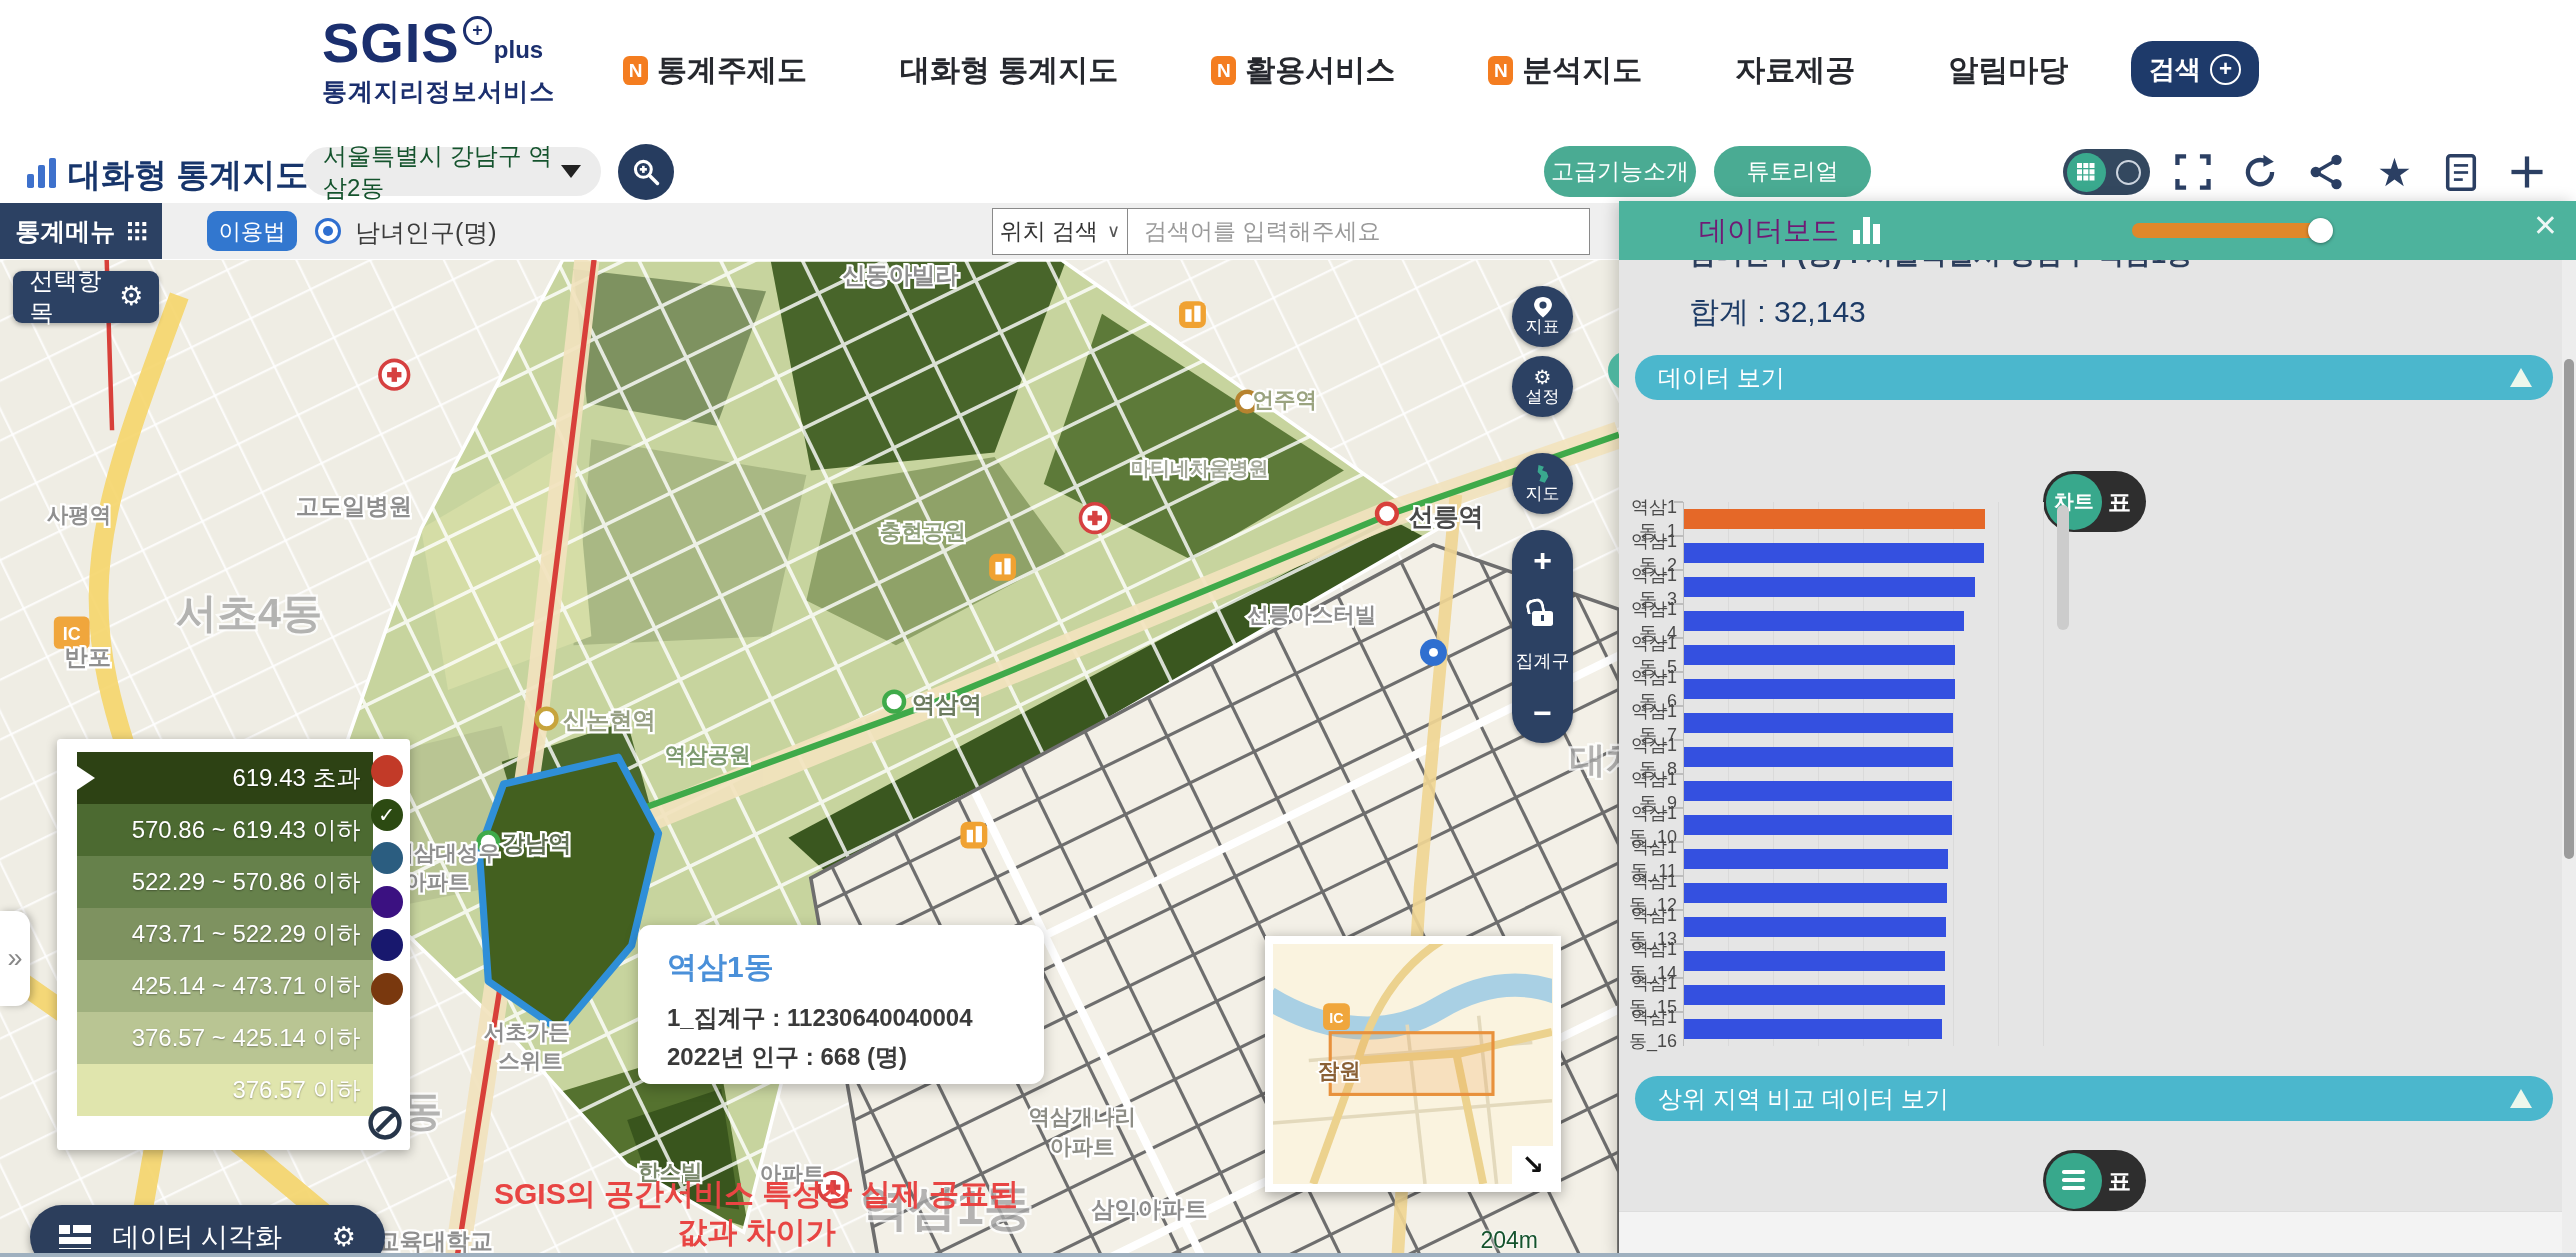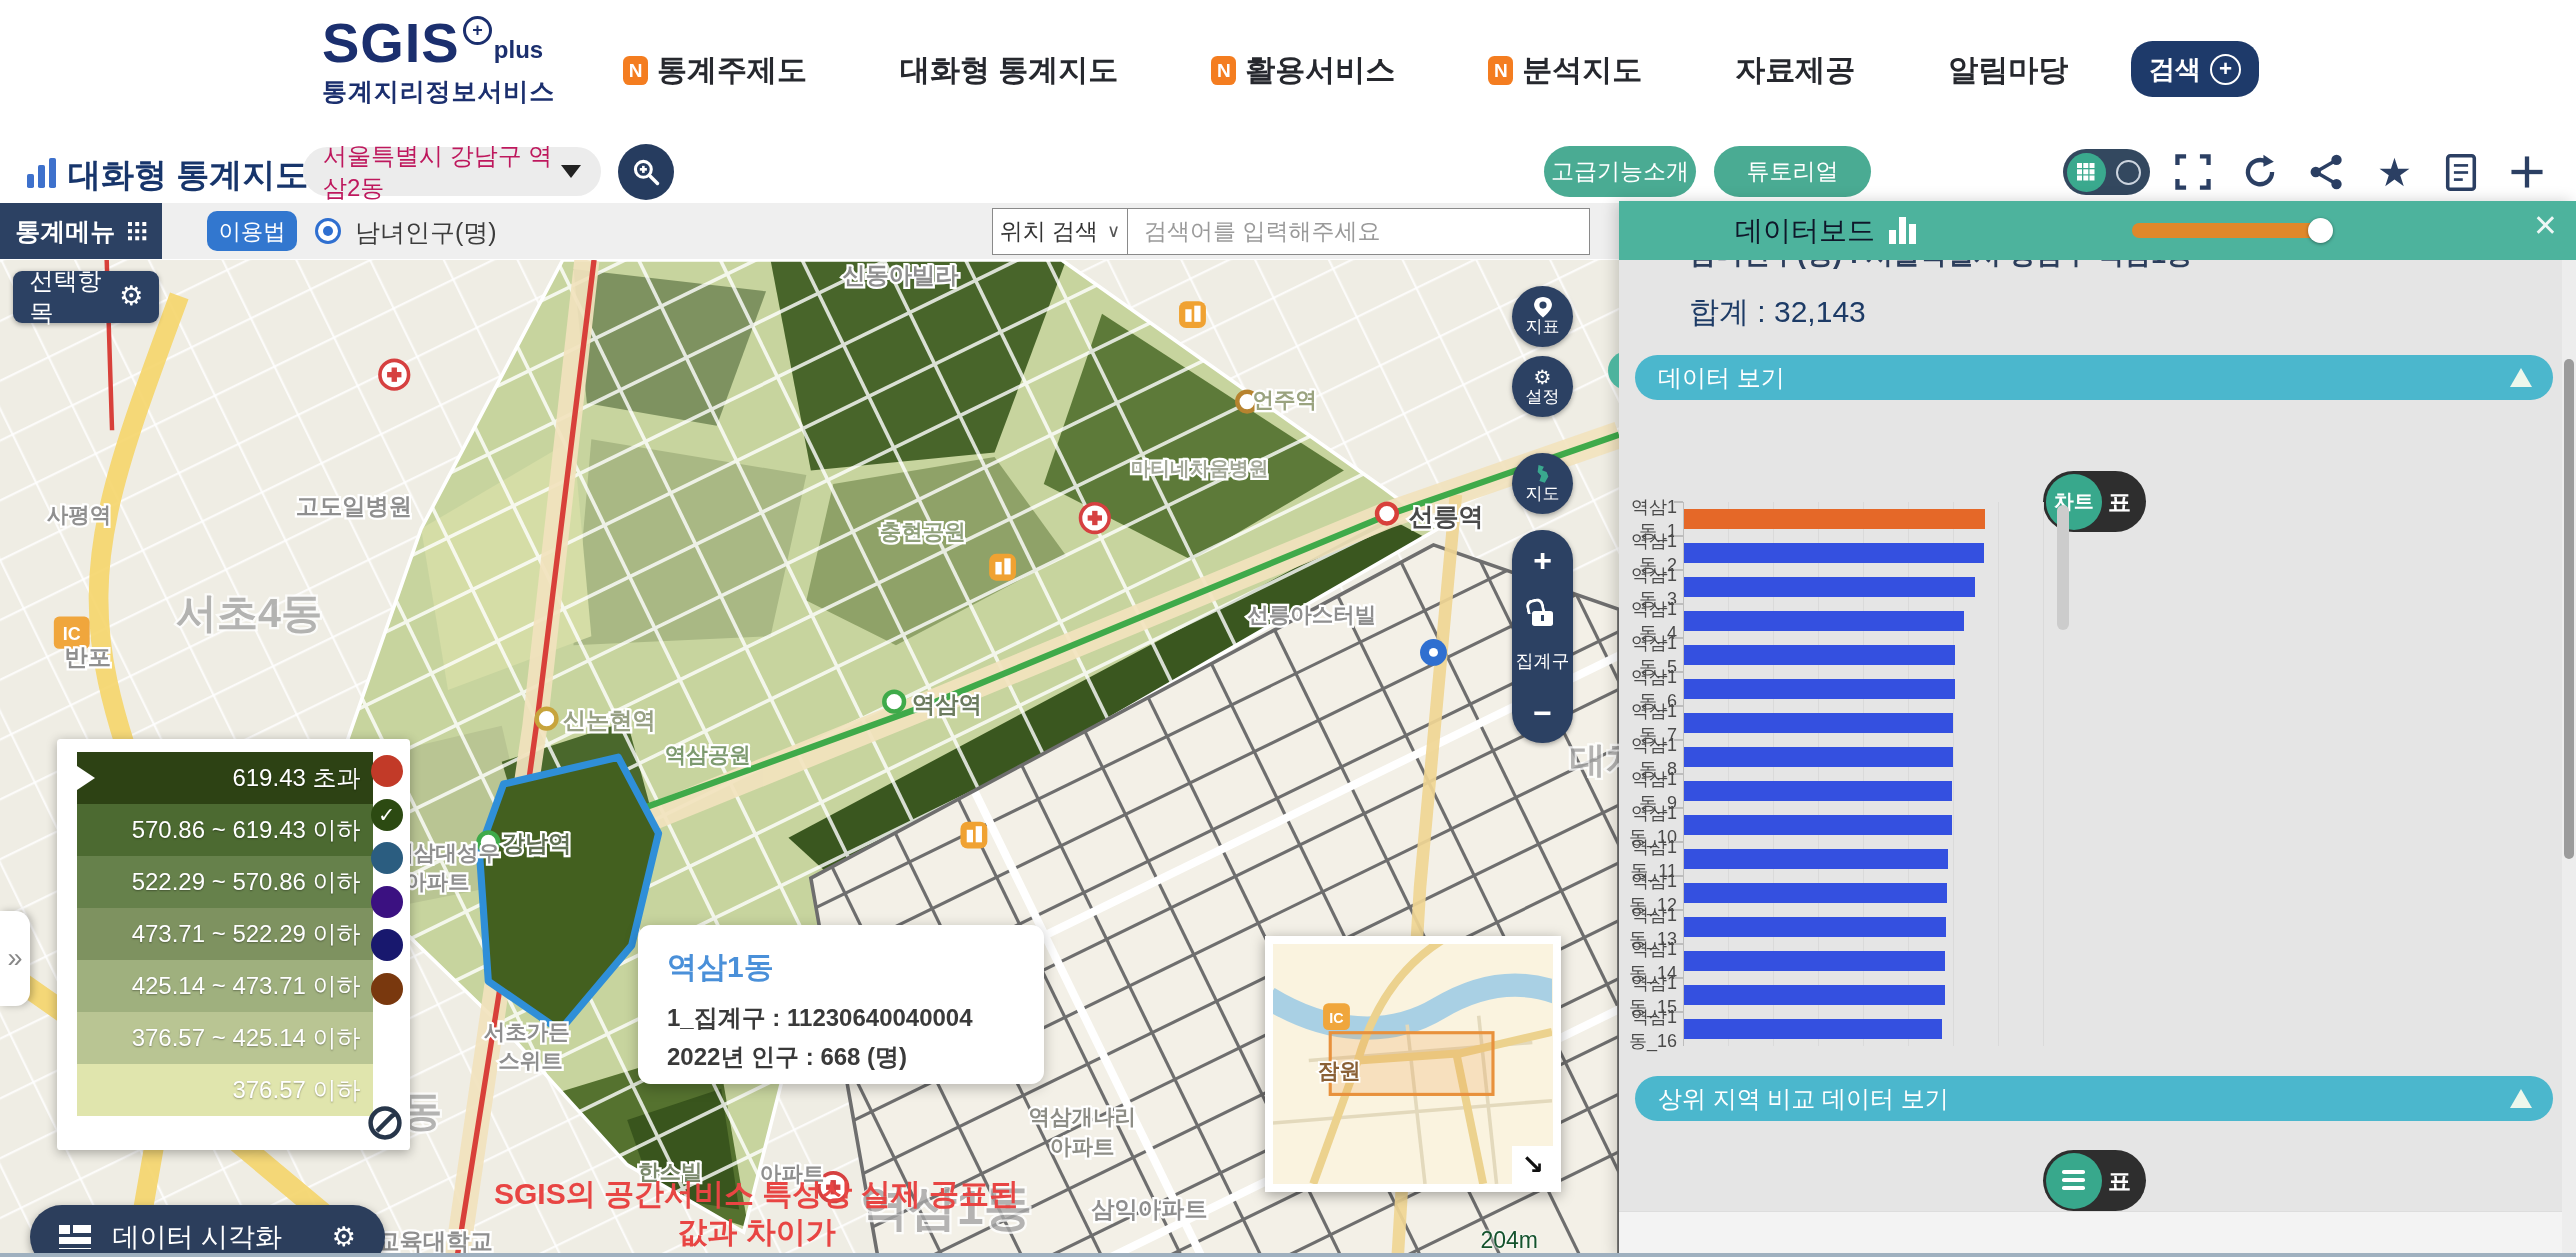--- a/index.html
+++ b/index.html
@@ -27,21 +27,21 @@
   
   .row2{position:absolute;left:0;top:140px;width:2576px;height:64px;background:#fff;border-bottom:0.9px solid #dcdcdc;}
   .bars-icon{position:absolute;left:27px;top:18px;width:30px;height:30px;}
   .bars-icon i{position:absolute;bottom:0;width:7.2px;background:#3e71cc;border-radius:1.8px;}
   .bars-icon i:nth-child(1){left:0;height:14.3px;}
   .bars-icon i:nth-child(2){left:10.7px;height:23px;}
   .bars-icon i:nth-child(3){left:21.5px;height:30px;}
   .page-title{position:absolute;left:68px;top:12.5px;font-size:33px;font-weight:bold;color:#17356b;}
   .region-pill{position:absolute;left:303px;top:7.2px;width:298px;height:49px;background:#ececec;border-radius:25px;
                display:flex;align-items:center;justify-content:space-between;padding:0 20px;box-sizing:border-box;
-               font-size:24px;color:#be185d;cursor:pointer;}
+               font-size:24px;color:#14532d;cursor:pointer;}
   .tri-down{width:0;height:0;border-left:10px solid transparent;border-right:10px solid transparent;border-top:13.4px solid #222;}
   .mag-btn{position:absolute;left:618px;top:3.6px;width:56px;height:56px;border-radius:50%;background:#263c5f;
            display:flex;align-items:center;justify-content:center;cursor:pointer;}
   .green-btn{position:absolute;top:6.3px;height:51px;border-radius:26px;background:#4aab93;color:#fff;font-size:23px;
              display:flex;align-items:center;justify-content:center;cursor:pointer;}
   .adv-btn{left:1544px;width:152px;}
   .tut-btn{left:1714px;width:157px;}
   .view-toggle{position:absolute;left:2063px;top:9px;width:87px;height:46px;border-radius:23px;background:#33485f;cursor:pointer;}
   .vt-grid{position:absolute;left:3.6px;top:3.6px;width:39px;height:39px;border-radius:50%;background:#3aa98e;}
   .dot9{position:absolute;left:10.7px;top:10.7px;width:4.5px;height:4.5px;background:#fff;
@@ -133,21 +133,21 @@
   .scalebar{position:absolute;left:1431px;top:923px;width:107px;text-align:right;}
   .scale-text{font-size:23px;color:#14532d;text-shadow:0 0 2.7px #fff,0 0 2.7px #fff;margin-top:44px;}
   .scale-rule{width:93px;height:10.7px;border-left:2.7px solid #333;border-right:2.7px solid #333;border-bottom:2.7px solid #333;
               margin-left:auto;margin-top:1.8px;}
 
   
   .db{position:absolute;left:1619px;top:201px;width:957px;height:1057px;background:#fff;z-index:40;
       box-shadow:-4.5px 0 14.3px rgba(0,0,0,.18);}
   .db-tab{position:absolute;left:-10.7px;top:150px;width:39px;height:39px;border-radius:50%;background:#4db39d;z-index:1;}
   .db-header{position:absolute;left:0;top:0;width:100%;height:59px;background:#4db39d;z-index:3;display:flex;align-items:center;}
-  .db-title{margin-left:116px;color:#0f172a;font-size:28px;}
+  .db-title{margin-left:80px;color:#701a75;font-size:28px;}
   .db-chart-ic{width:27px;height:27px;position:relative;margin-left:14.3px;}
   .db-chart-ic i{position:absolute;bottom:0;width:6.3px;background:#fff;}
   .db-chart-ic i:nth-child(1){left:0;height:14.3px;}
   .db-chart-ic i:nth-child(2){left:10px;height:27px;}
   .db-chart-ic i:nth-child(3){left:20px;height:20px;}
   .db-slider{position:absolute;left:513px;top:22.4px;width:197px;height:14.3px;border-radius:7.2px;background:#e0882b;cursor:pointer;}
   .db-knob{position:absolute;left:176px;top:-5.4px;width:25px;height:25px;border-radius:50%;background:#fff;
            box-shadow:0 0.9px 3.6px rgba(0,0,0,.4);}
   .db-close{position:absolute;left:915px;top:1.8px;font-size:39px;color:#fff;font-weight:normal;cursor:pointer;opacity:.9;}
   .db-body{position:absolute;left:0;top:59px;width:943px;height:998px;overflow:hidden;background:#e5e5e5;z-index:2;}

